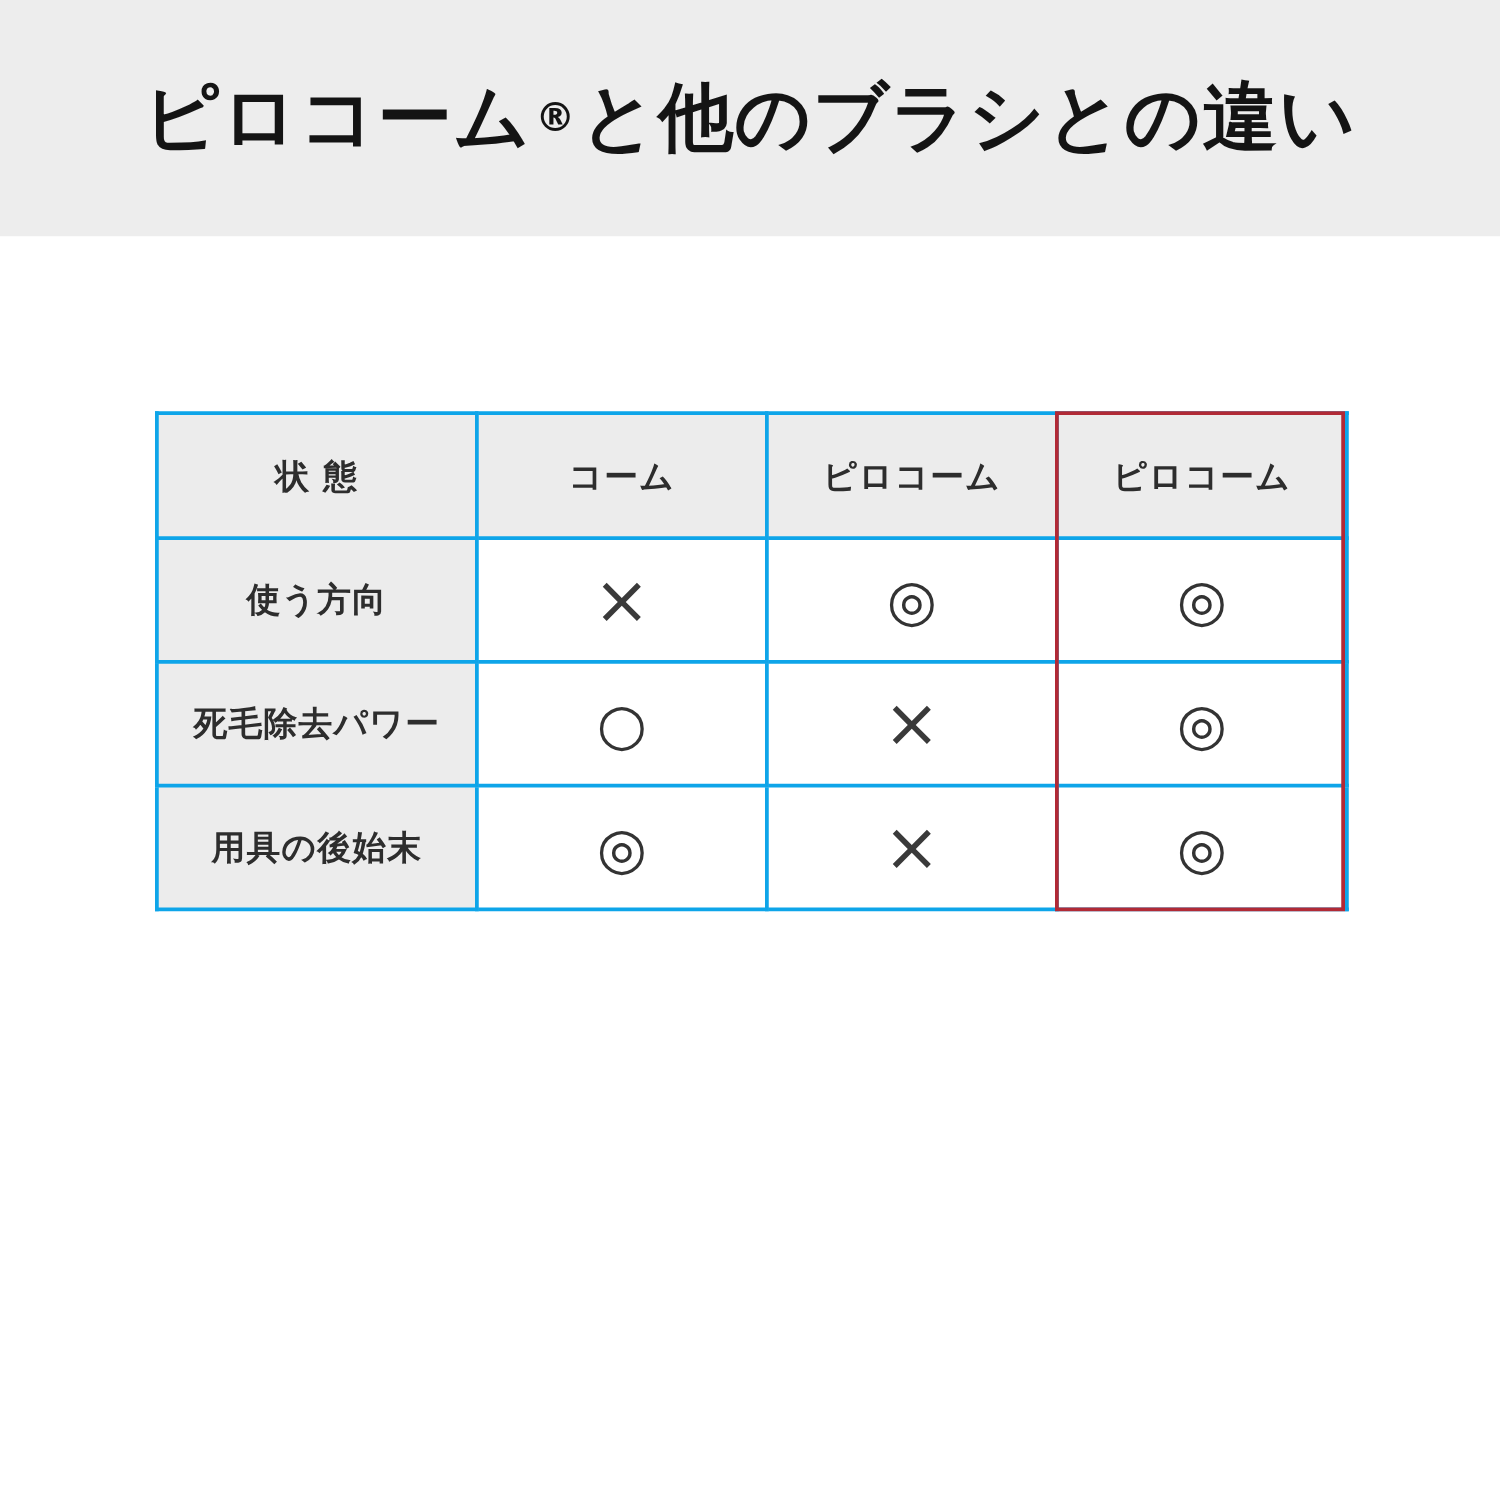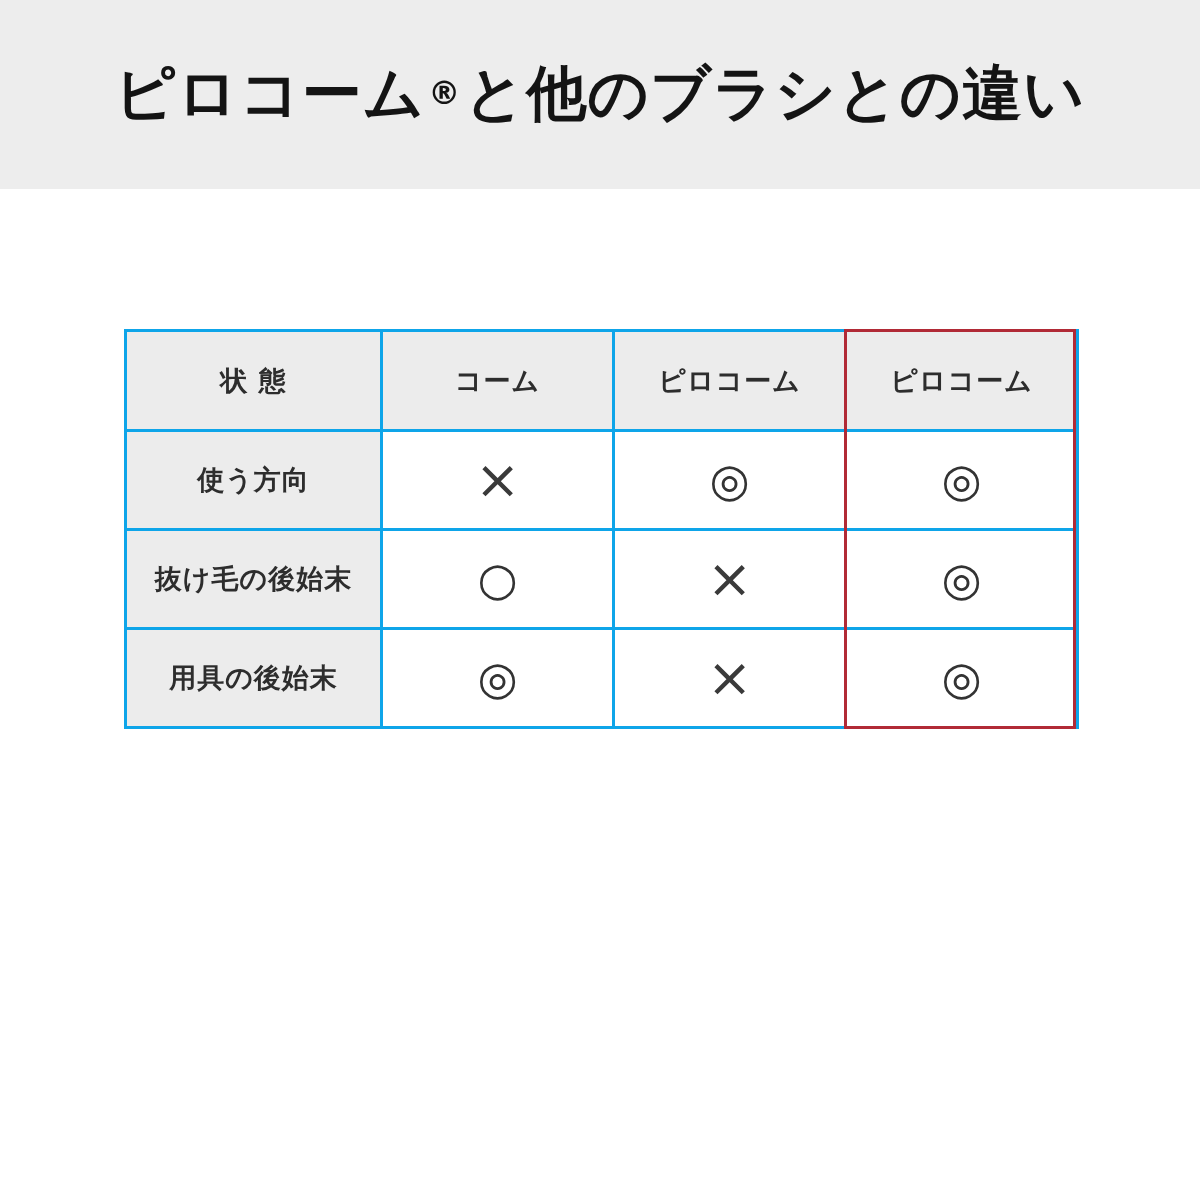--- a/index.html
+++ b/index.html
@@ -122,21 +122,21 @@
       </tr>
     </thead>
     <tbody>
       <tr>
         <td class="row-label">使う方向</td>
         <td class="sym cross">×</td>
         <td class="sym">◎</td>
         <td class="sym">◎</td>
       </tr>
       <tr>
-        <td class="row-label">抜け毛の後始末</td>
+        <td class="row-label">死毛除去パワー</td>
         <td class="sym">○</td>
         <td class="sym cross">×</td>
         <td class="sym">◎</td>
       </tr>
       <tr>
         <td class="row-label">用具の後始末</td>
         <td class="sym">◎</td>
         <td class="sym cross">×</td>
         <td class="sym">◎</td>
       </tr>

